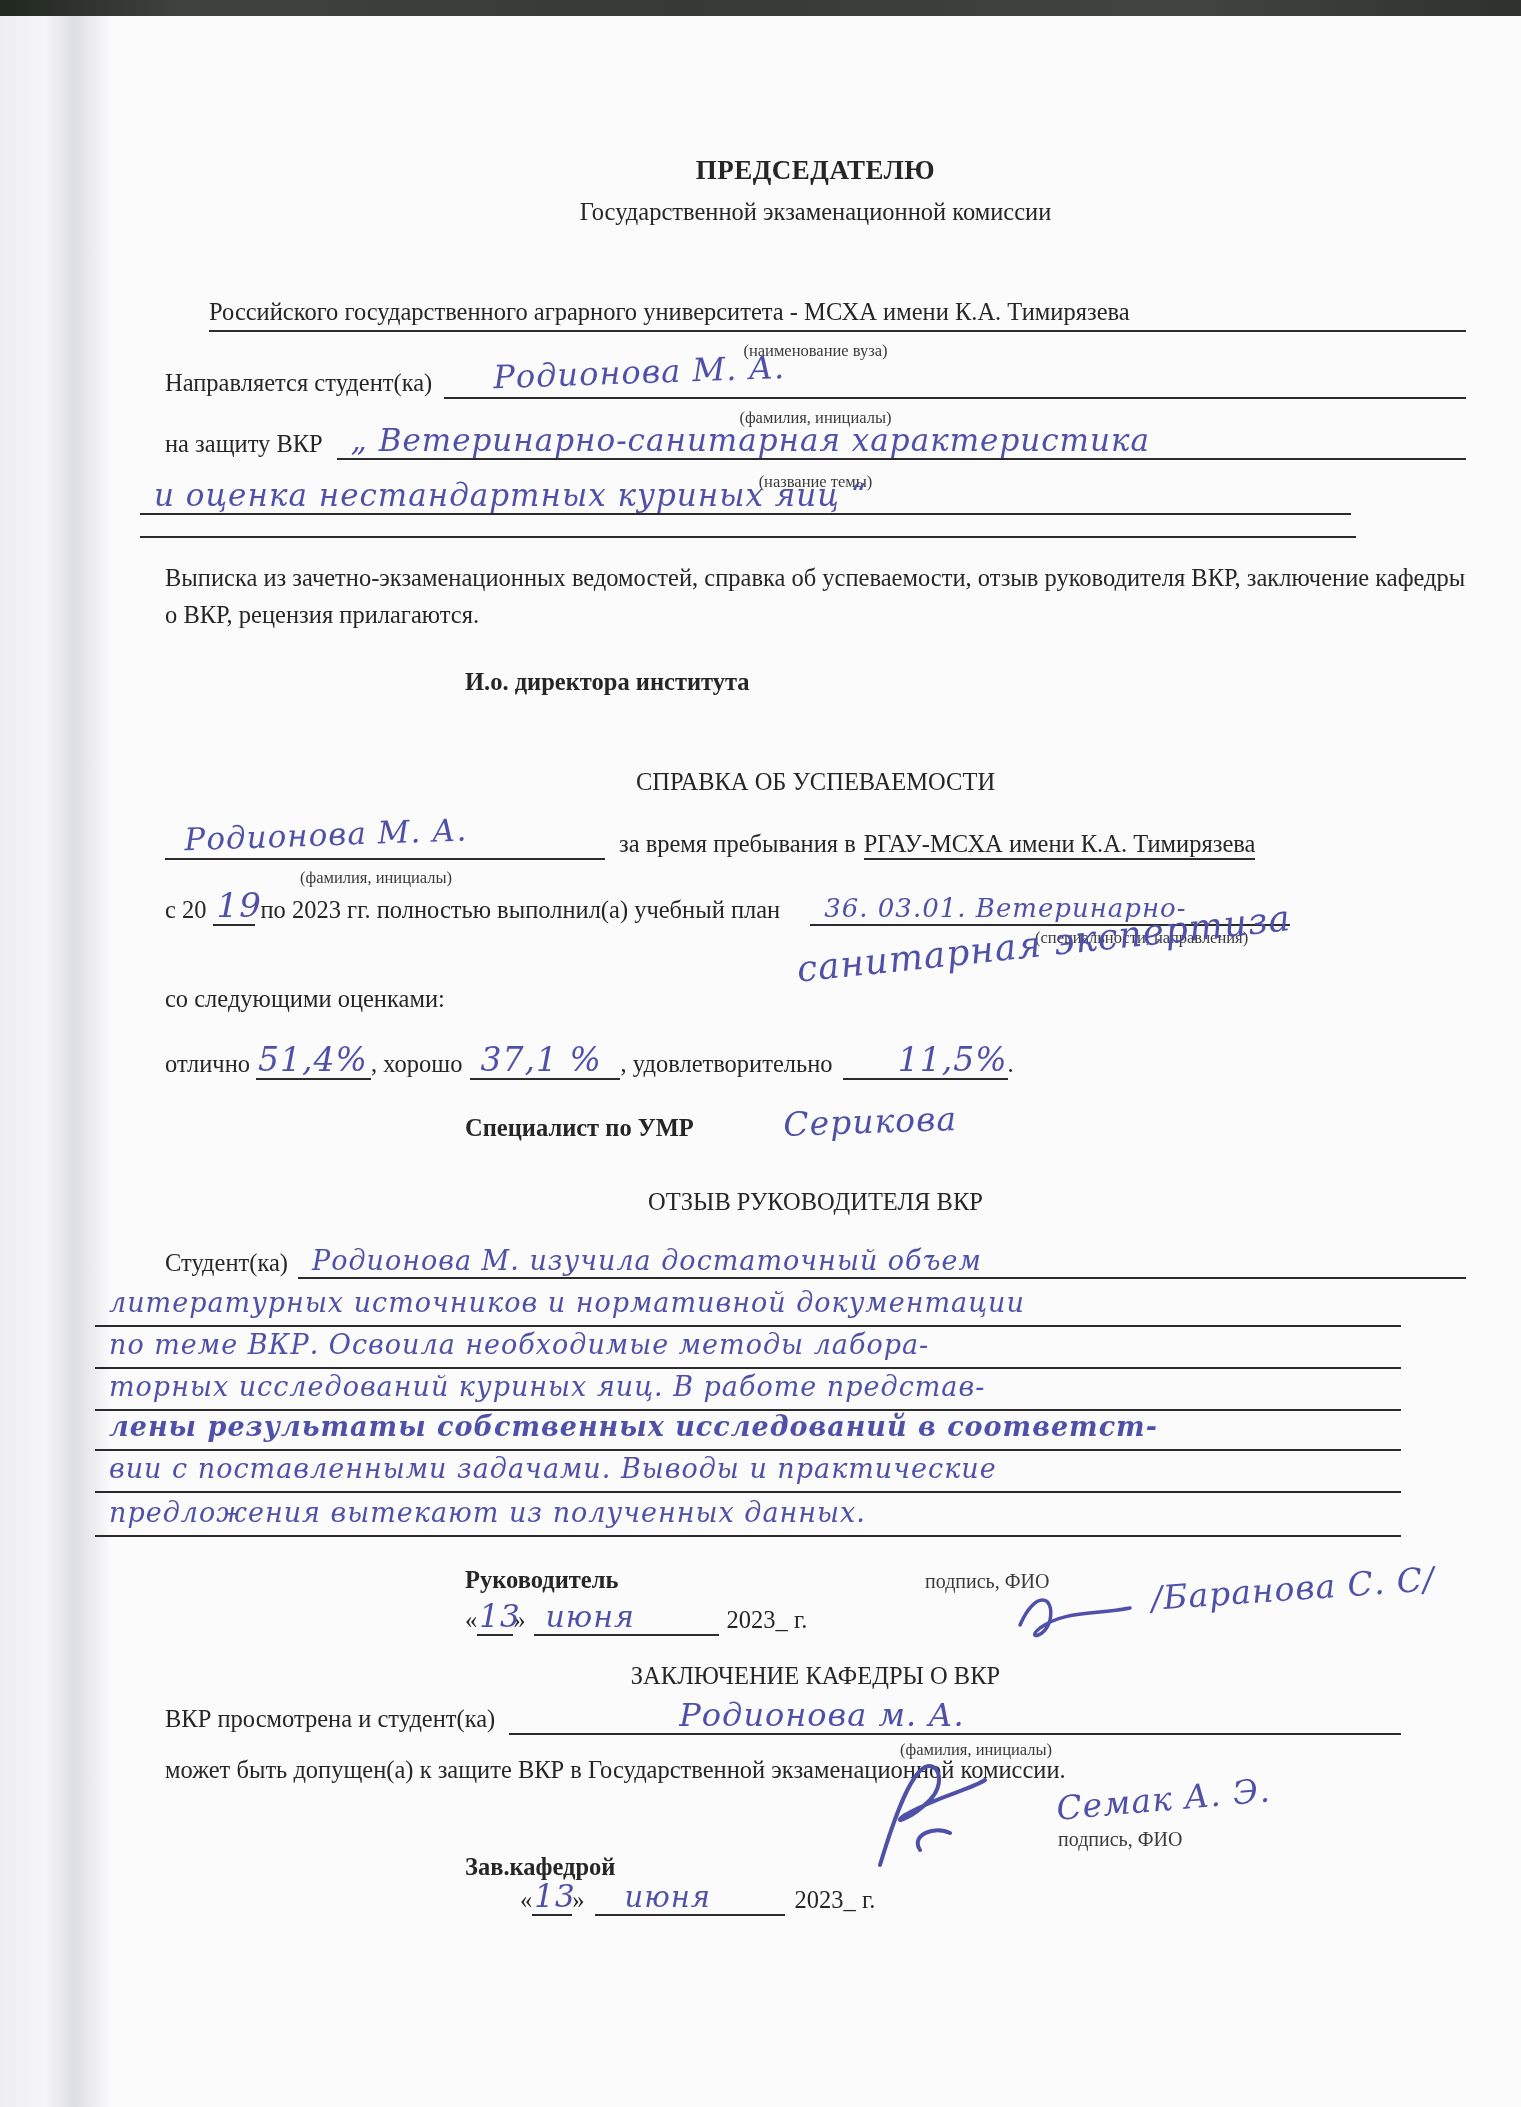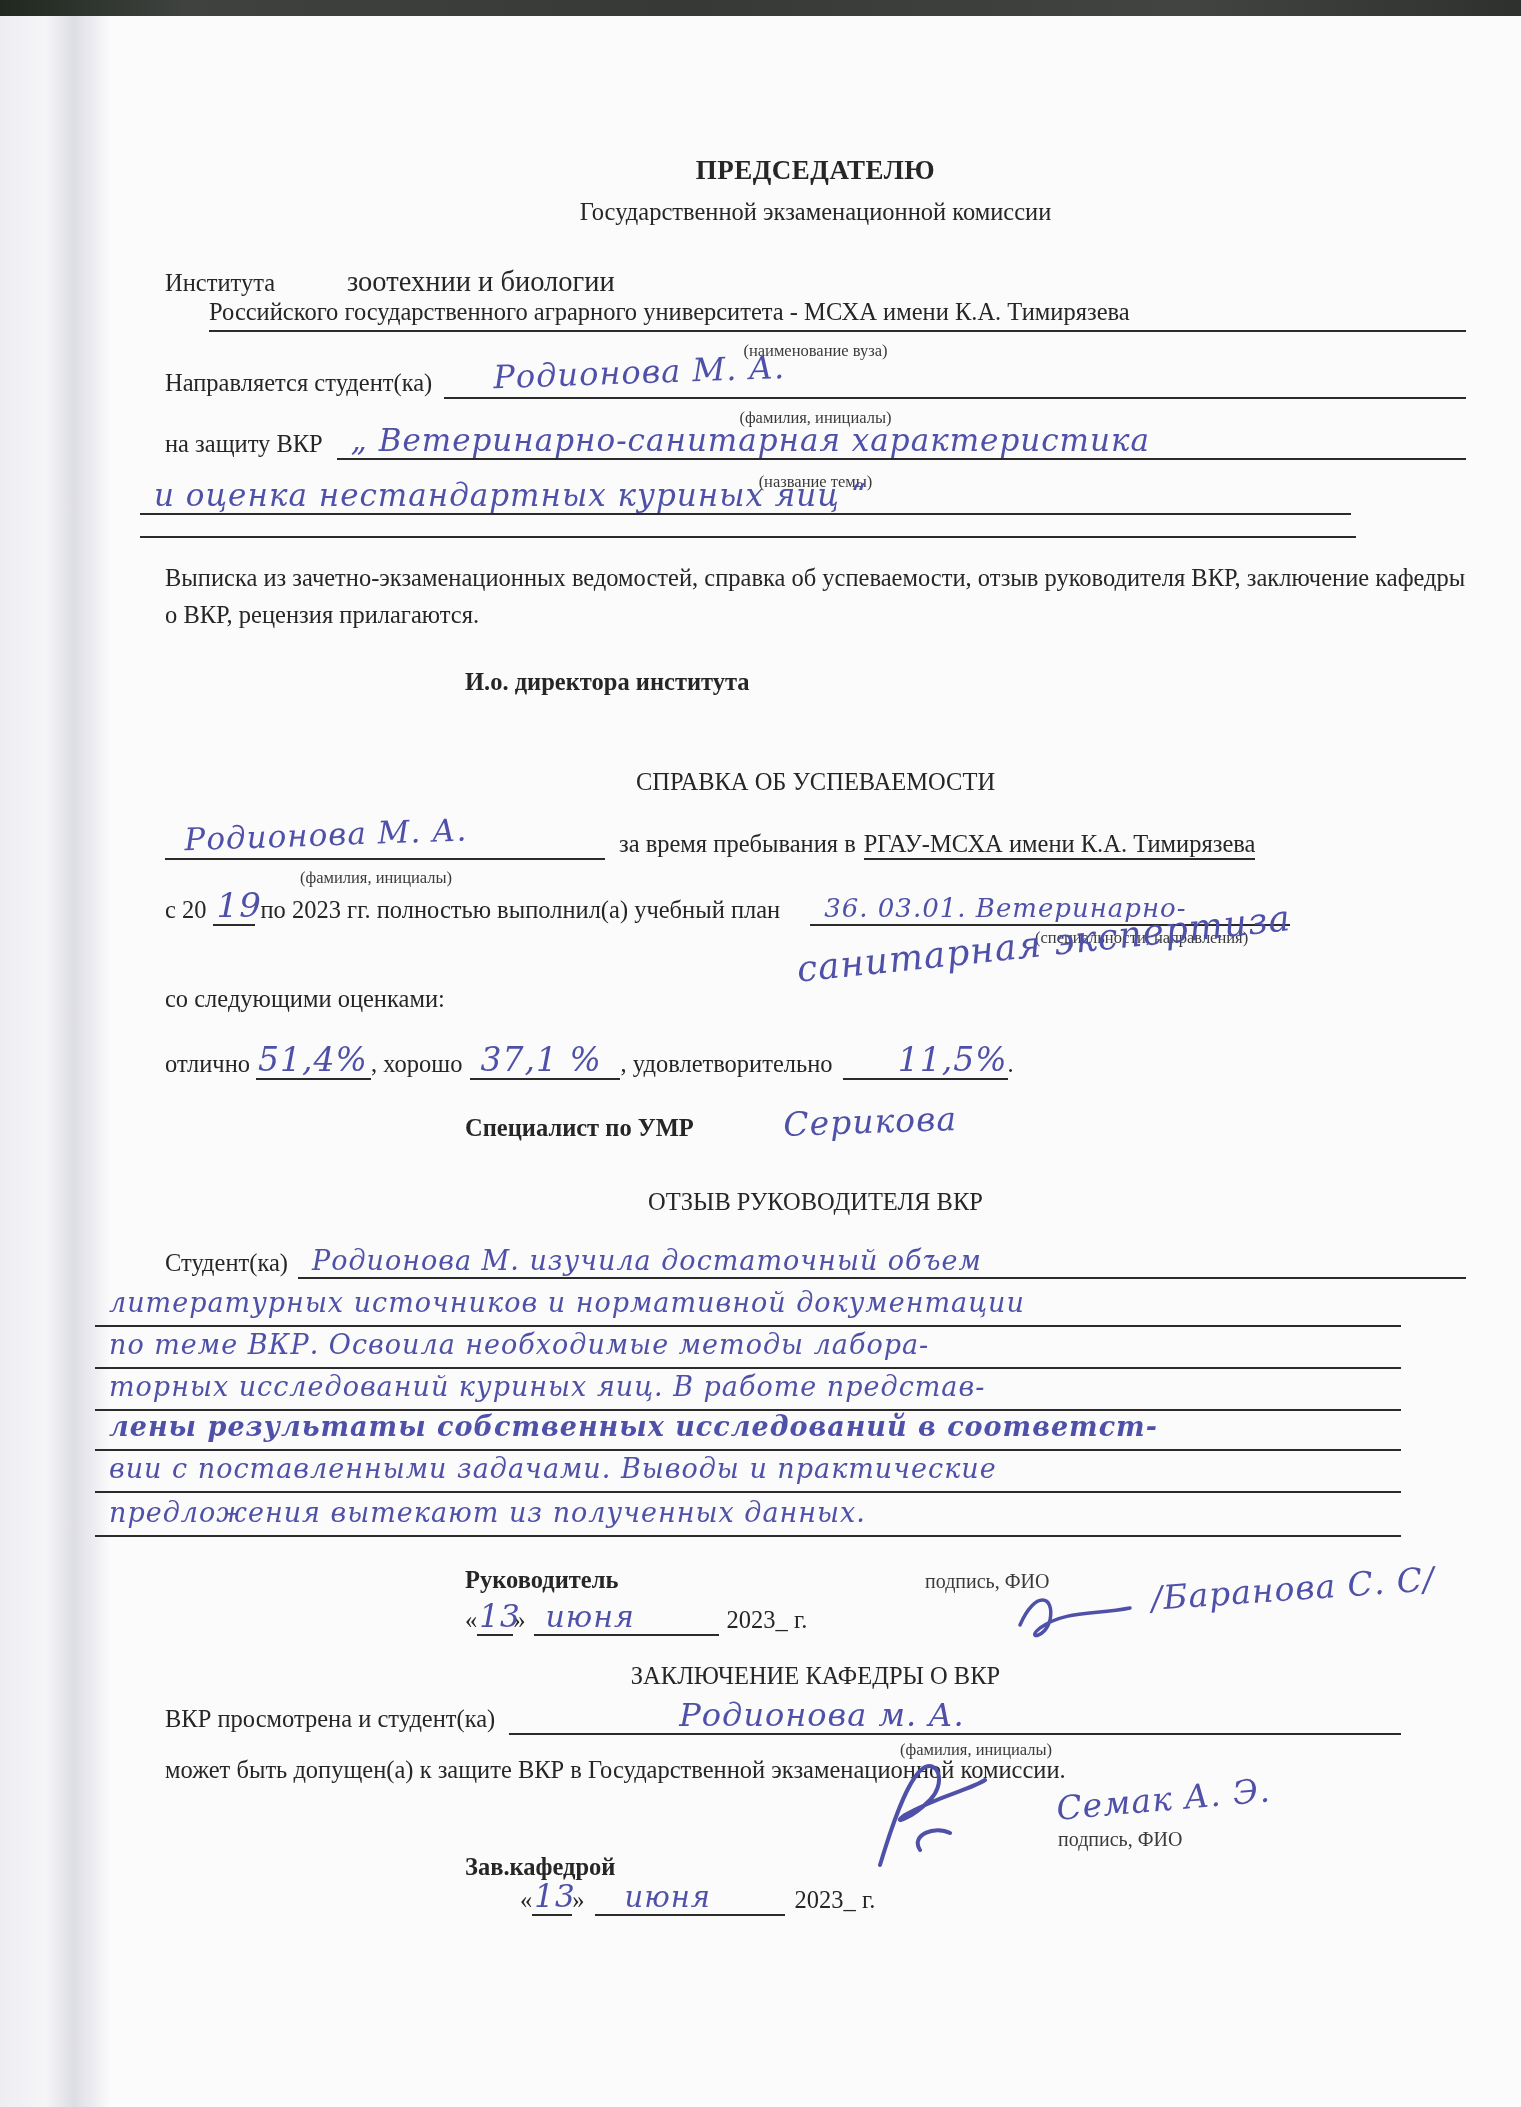--- a/index.html
+++ b/index.html
@@ -32,24 +32,20 @@
 </head>
 <body>
 
 <div class="page">
   <div class="scan-top"></div>
   <div class="scan-left"></div>
 
   <div class="abs center bold h1" style="top:155px;">ПРЕДСЕДАТЕЛЮ</div>
   <div class="abs center" style="top:198px;">Государственной экзаменационной комиссии</div>
 
-  <div class="abs row" style="top:266px;">
-    <span>Института</span>
-    <span class="big-inst" style="margin-left:72px;">зоотехнии и биологии</span>
-  </div>
   <div class="abs uline" style="top:298px;padding-bottom:4px;">Российского государственного аграрного университета - МСХА имени К.А. Тимирязева</div>
   <div class="abs center caption" style="top:341px;">(наименование вуза)</div>
 
   <div class="abs row" style="top:364px;">
     <span>Направляется студент(ка)</span>
     <span class="fill" style="margin-left:12px;">
       <span class="hw tilt-l" style="font-size:32px;padding-left:50px;">Родионова    М.  А.</span>
     </span>
   </div>
   <div class="abs center caption" style="top:408px;">(фамилия, инициалы)</div>

